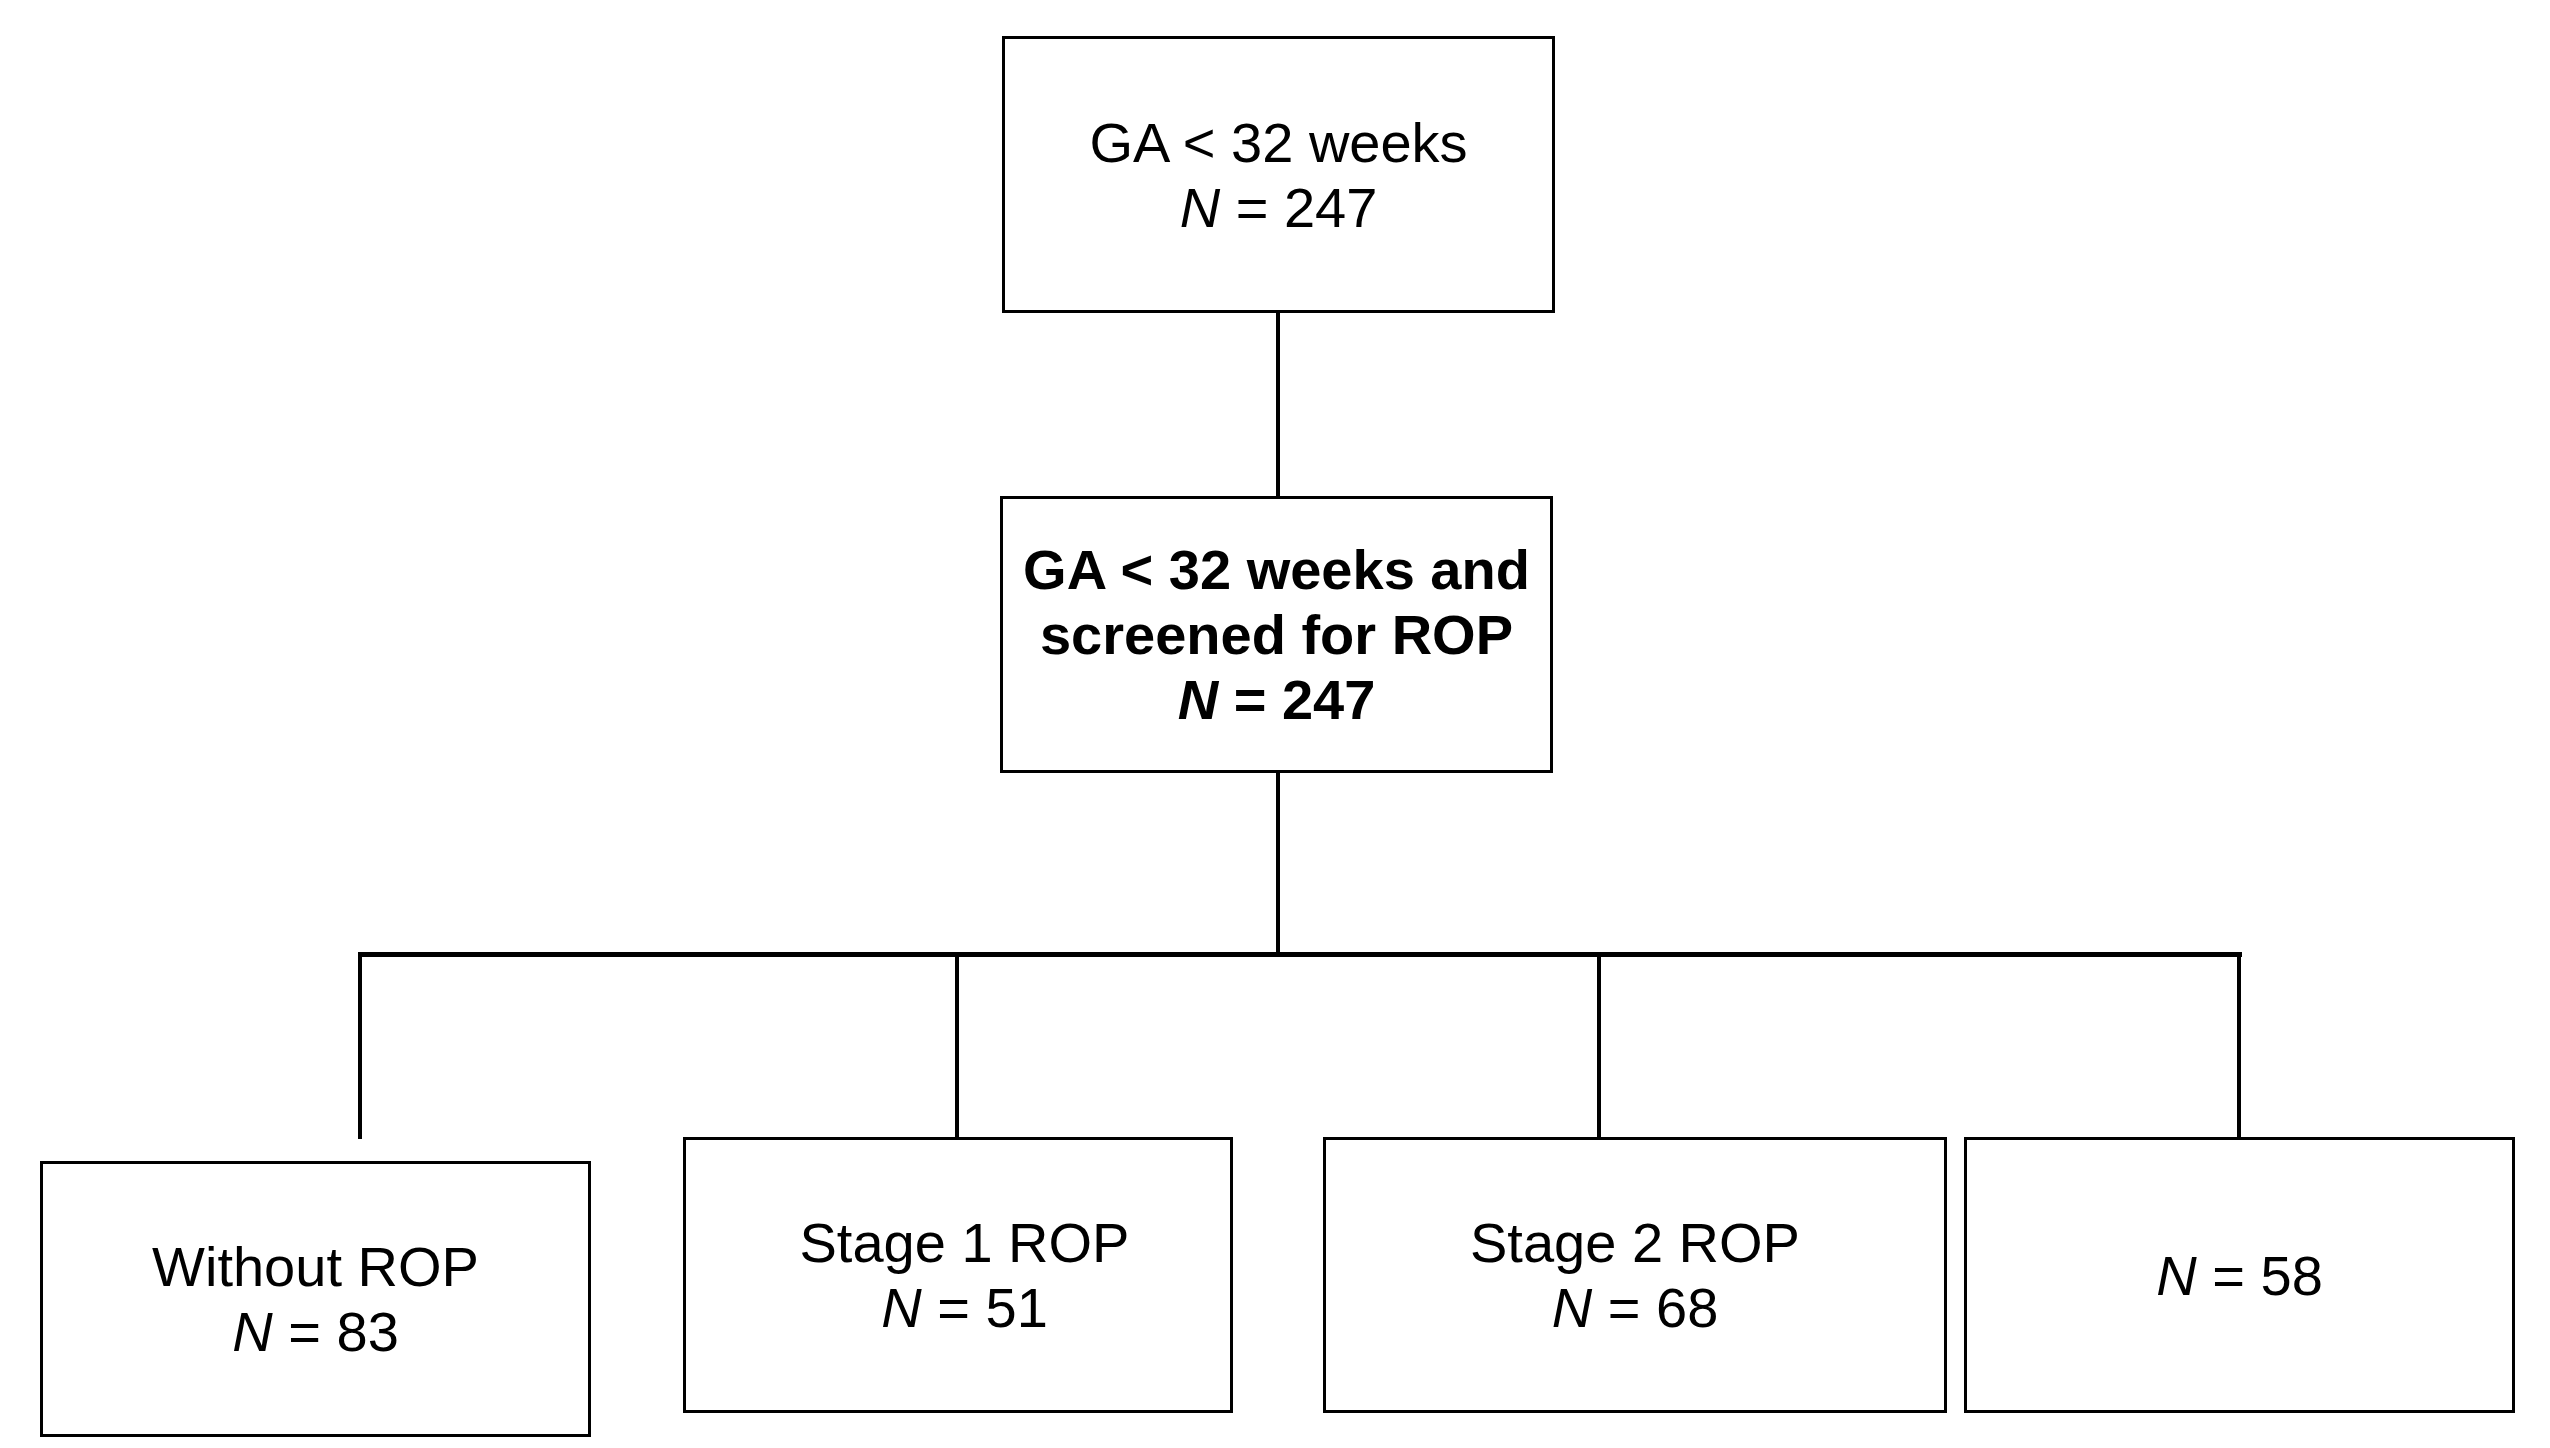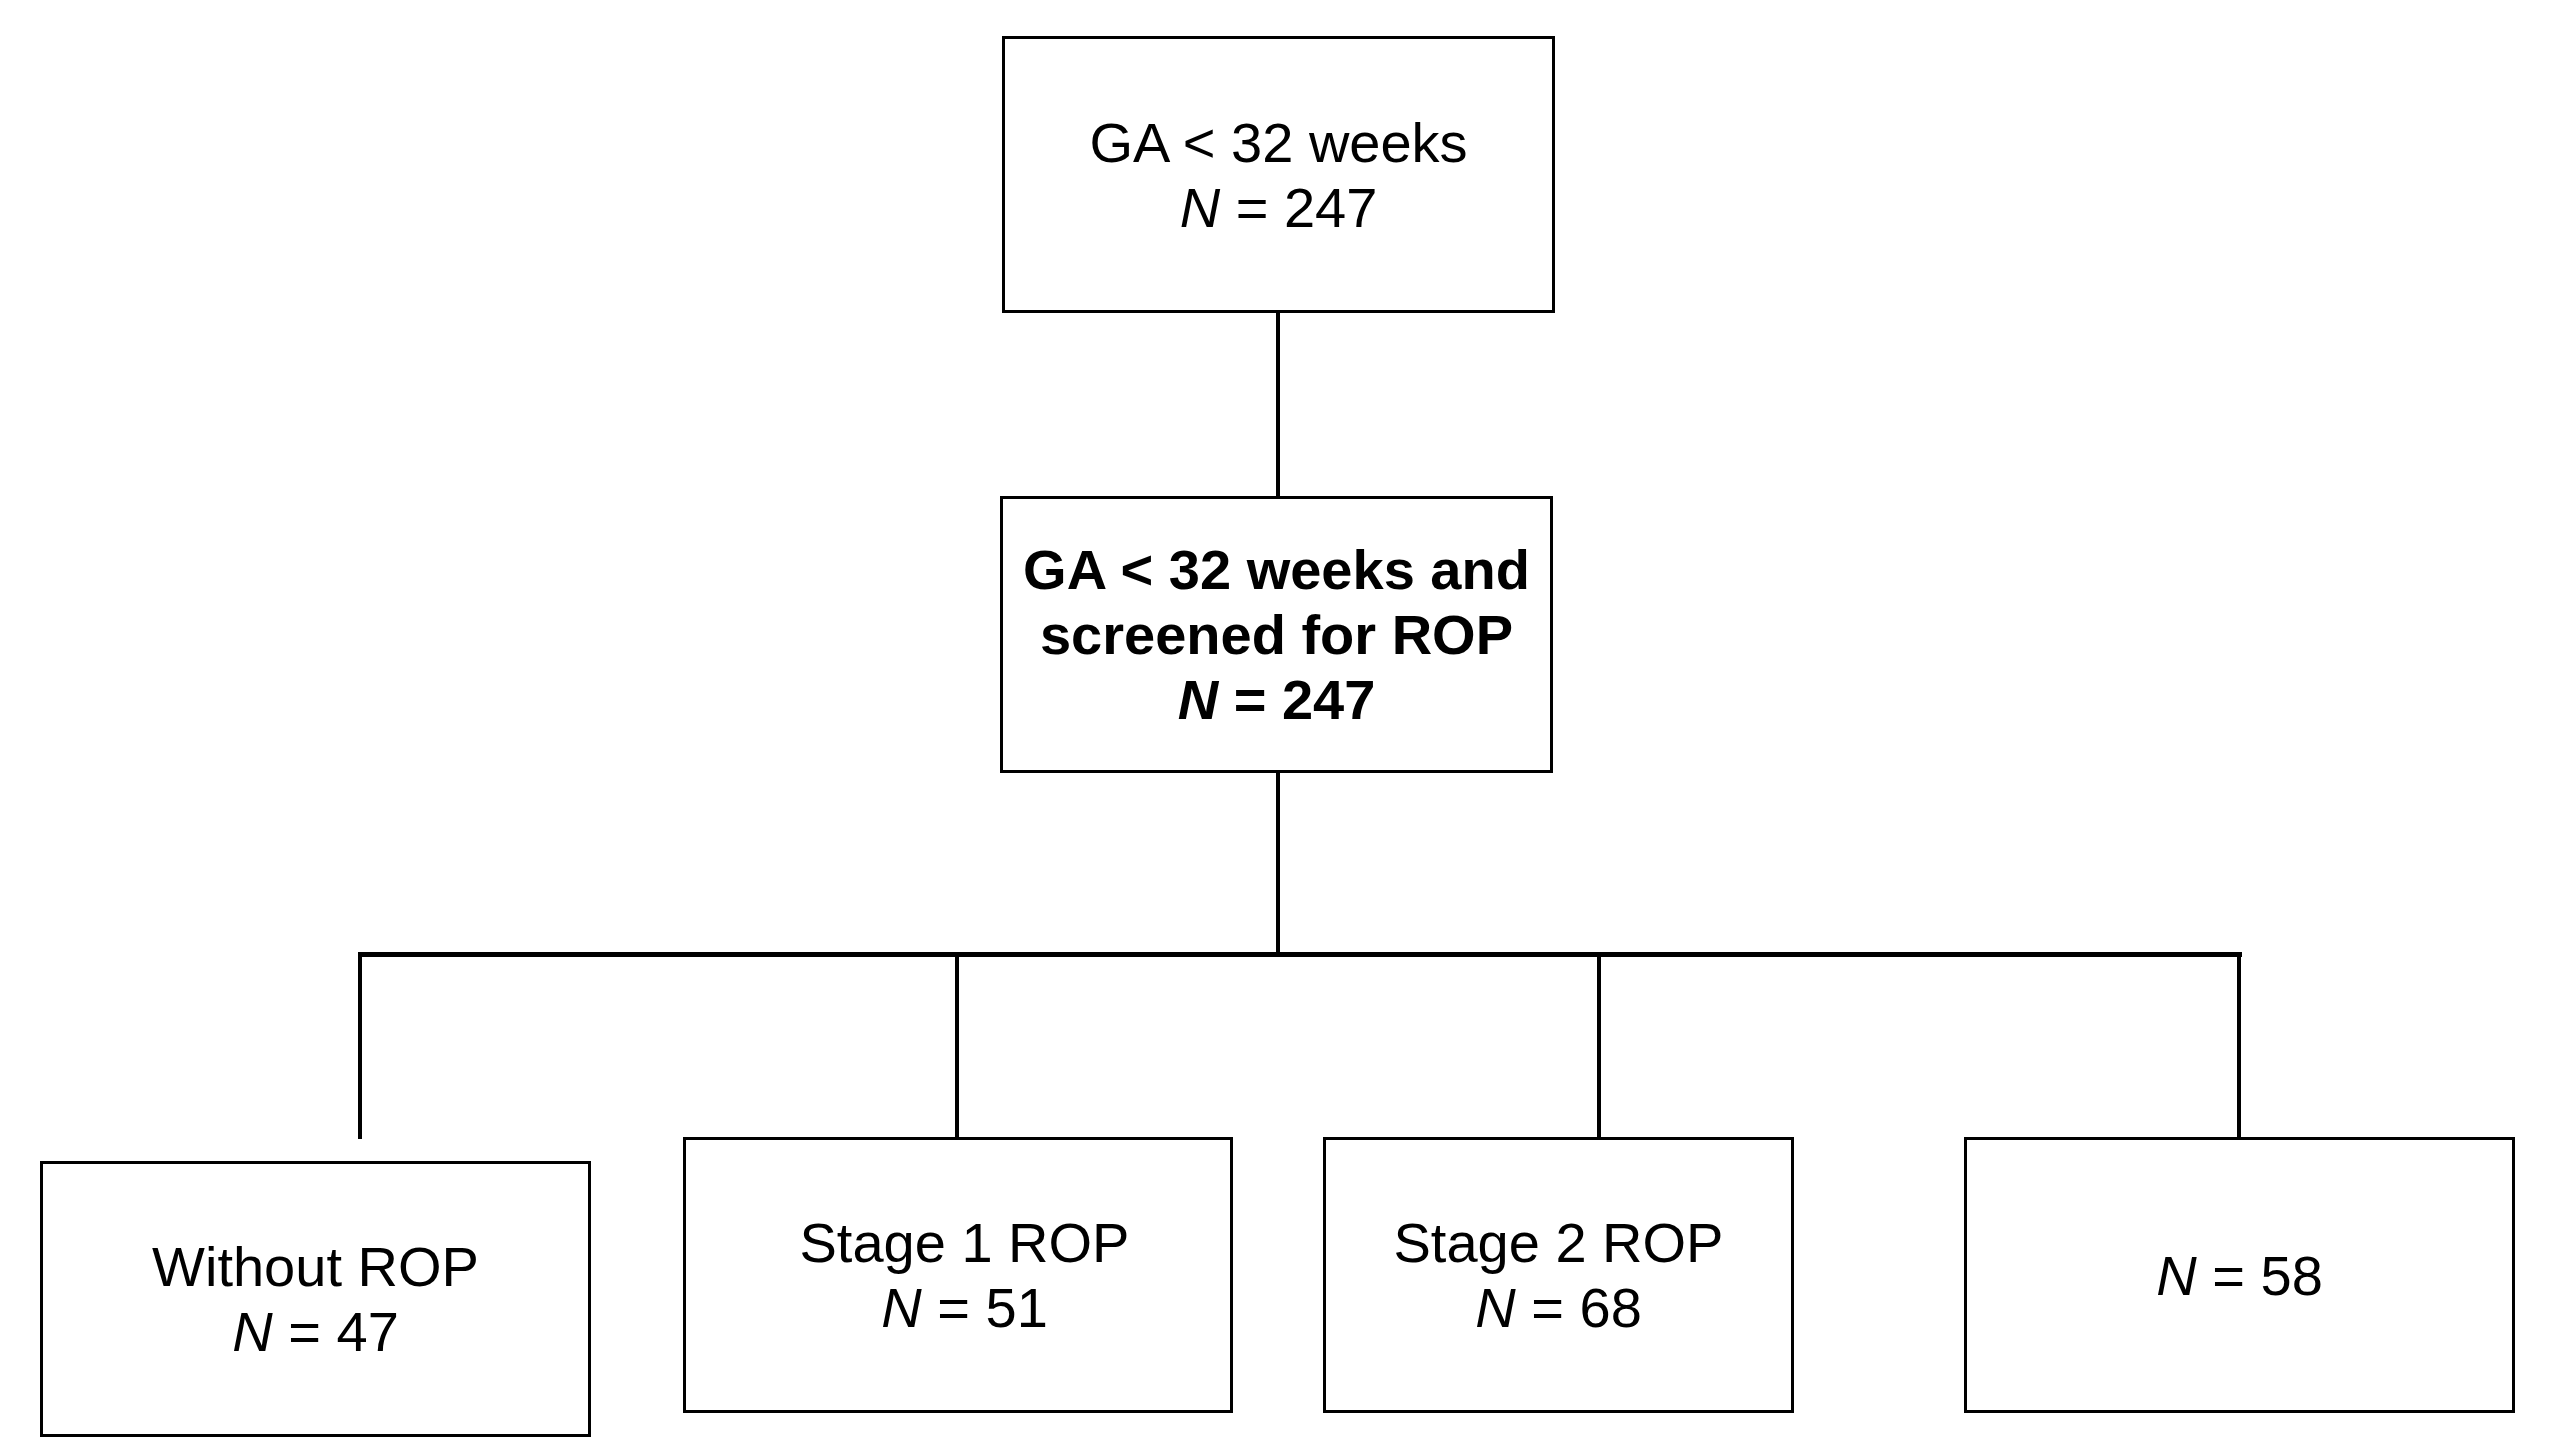--- a/index.html
+++ b/index.html
@@ -26,21 +26,21 @@
     white-space: nowrap;
   }
   .node .nline i { font-style: italic; }
   .connector { position: absolute; background: #000000; }
 
   
   #node-root     { left: 1002px; top: 36px;   width: 553px; height: 277px; }
   #node-screened { left: 1000px; top: 496px;  width: 553px; height: 277px; font-weight: bold; }
   #node-b1       { left: 40px;   top: 1137px; width: 551px; height: 276px; margin-top: 24px; }
   #node-b2       { left: 683px;  top: 1137px; width: 550px; height: 276px; padding-left: 13px; }
-  #node-b3       { left: 1323px; top: 1137px; width: 471px; height: 276px; }
+  #node-b3       { left: 1323px; top: 1137px; width: 624px; height: 276px; }
   #node-b4       { left: 1964px; top: 1137px; width: 551px; height: 276px; }
 
   
   #edge-root-screened { left: 1276px; top: 312px;  width: 3.9px;    height: 186px; }
   #edge-screened-bar  { left: 1276px; top: 771px;  width: 3.9px;    height: 184px; }
   #edge-bar           { left: 358px;  top: 952px; width: 1884px; height: 4.7px;  }
   #edge-drop-1        { left: 358px;  top: 955px; width: 3.9px;    height: 184px; }
   #edge-drop-2        { left: 955px; top: 955px; width: 3.9px;    height: 184px; }
   #edge-drop-3        { left: 1597px; top: 955px; width: 3.9px;    height: 184px; }
   #edge-drop-4        { left: 2237px; top: 955px; width: 3.9px;    height: 184px; }
@@ -72,21 +72,21 @@
     <div class="nline">
       <i>N</i>
       <span>= 247</span>
     </div>
   </div>
 
   <div class="node" id="node-b1">
     <div>Without ROP</div>
     <div class="nline">
       <i>N</i>
-      <span>= 47</span>
+      <span>= 83</span>
     </div>
   </div>
 
   <div class="node" id="node-b2">
     <div>Stage 1 ROP</div>
     <div class="nline">
       <i>N</i>
       <span>= 51</span>
     </div>
   </div>

